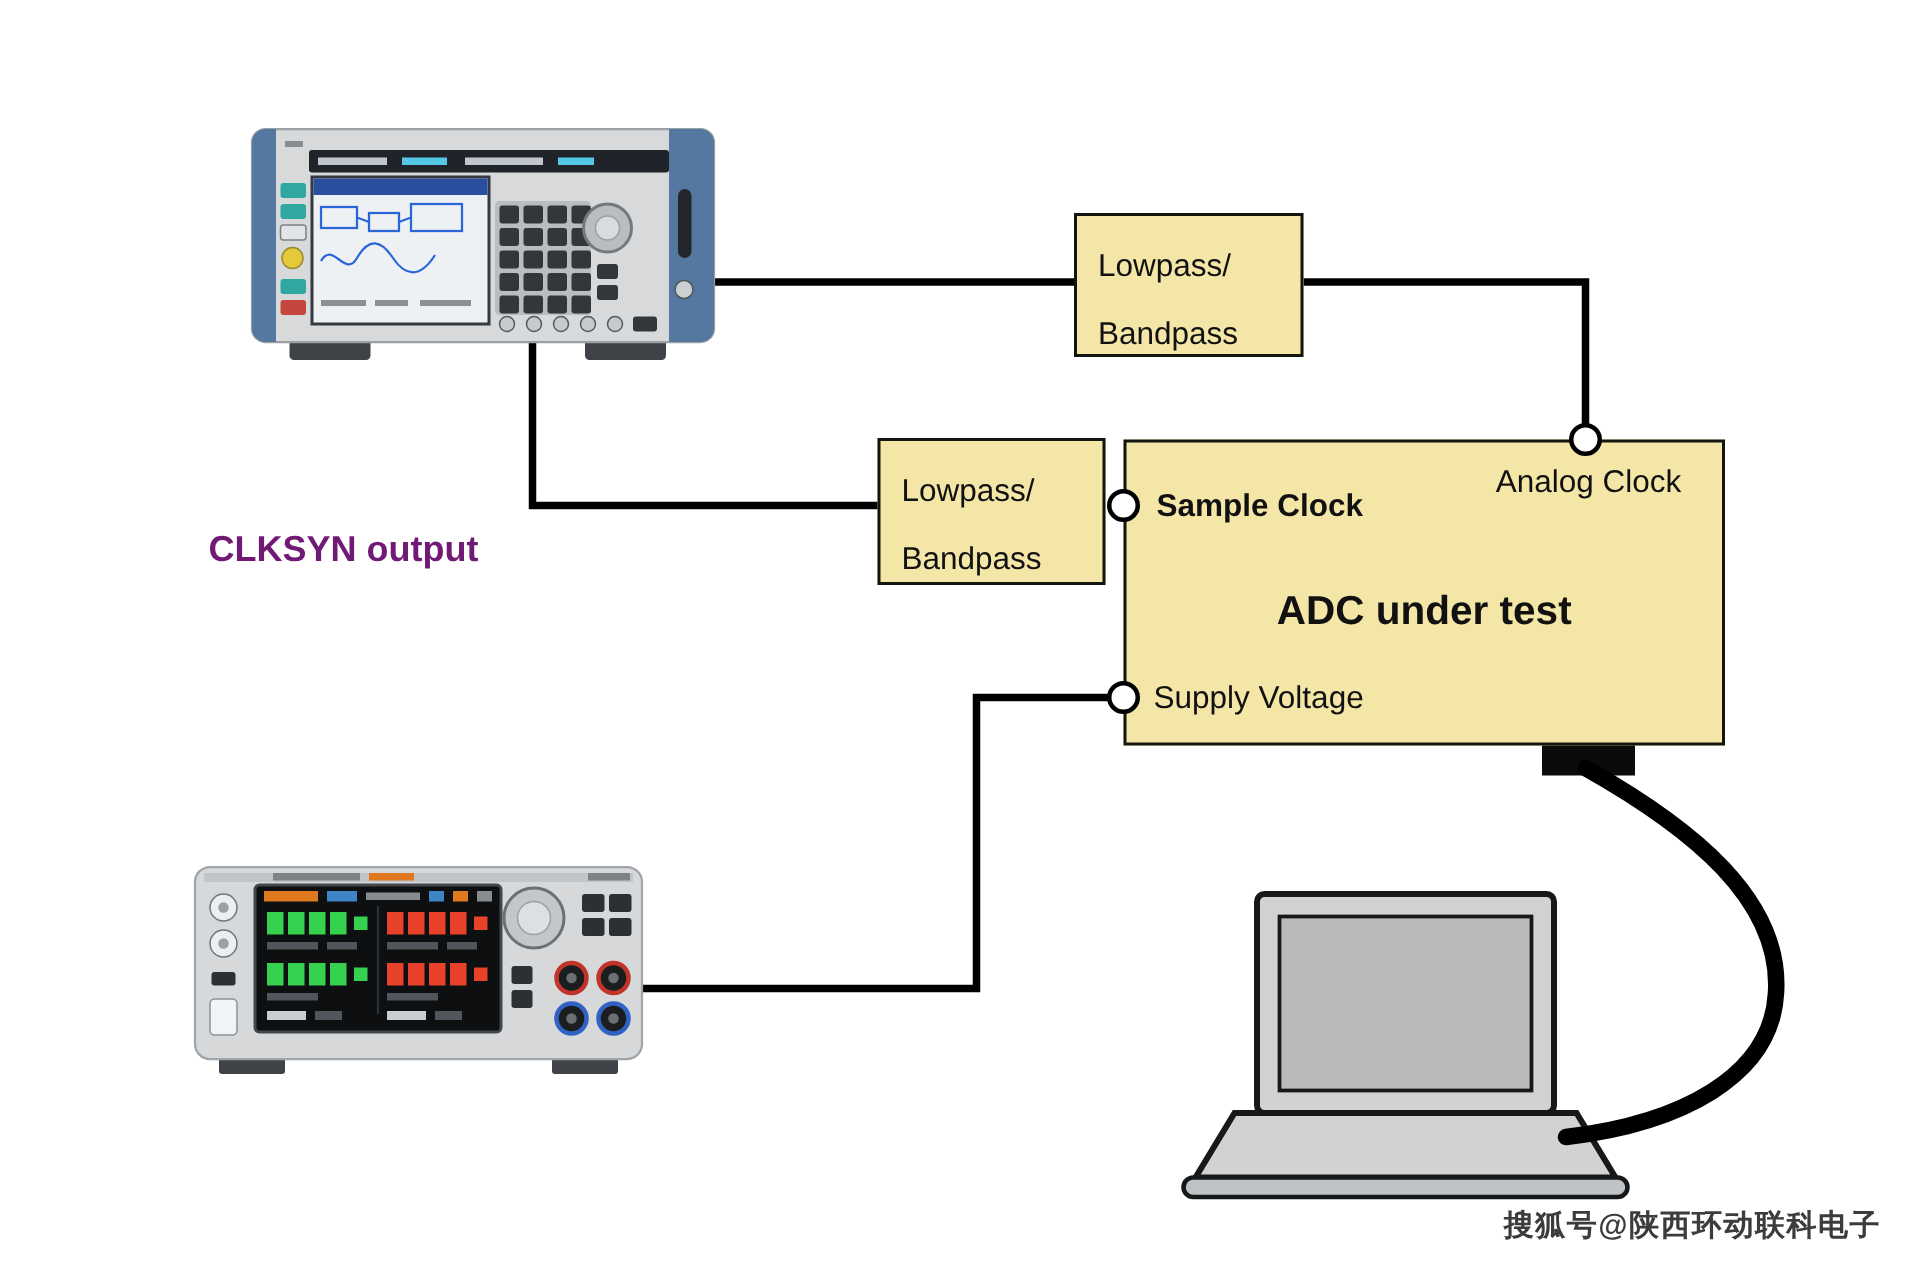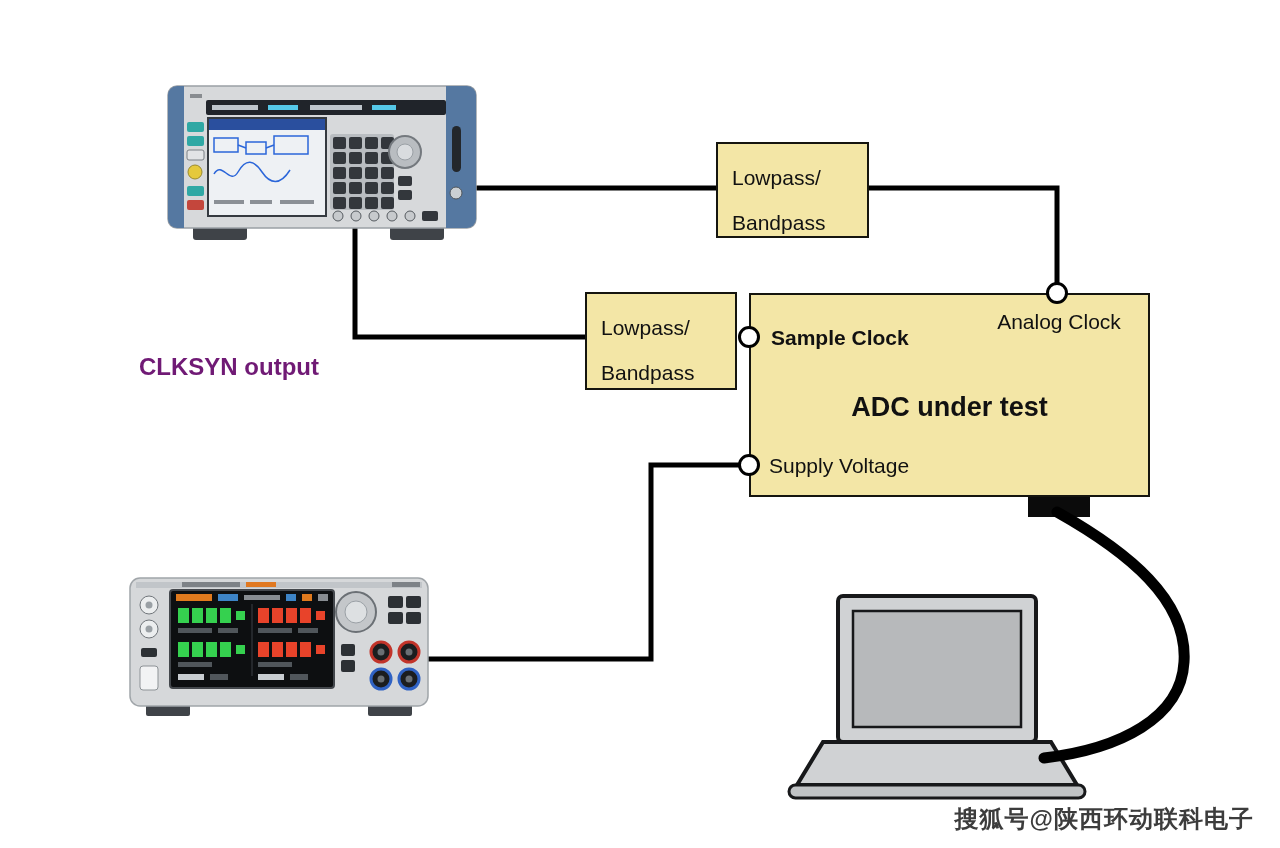--- a/index.html
+++ b/index.html
@@ -9,21 +9,21 @@
   #canvas>svg{position:absolute;left:0;top:0}
   .ybox{position:absolute;background:#f3e6a6;border:2px solid #15150f;color:#111;
         font-size:21px;line-height:45px;padding:11px 0 0 14px}
   .adcbox{padding:0}
   .adc-title{position:absolute;left:0;right:0;top:90px;text-align:center;
              font-size:27px;font-weight:bold;color:#111}
   .port{position:absolute;width:22px;height:22px;border:3px solid #000;
         border-radius:50%;background:#fff}
   .plabel{position:absolute;font-size:21px;color:#111;white-space:nowrap}
   .clksyn{position:absolute;left:139px;top:353px;font-size:24px;font-weight:bold;color:#701a75}
-  .watermark{position:absolute;right:26px;top:803px;font-size:24px;font-weight:bold;
+  .watermark{position:absolute;right:26px;top:803px;font-size:20px;font-weight:bold;
              color:#3c3c3c;letter-spacing:1px;text-shadow:0 1px 2px rgba(255,255,255,.7)}
 </style>
 </head>
 <body>
 
 <div id="canvas">
 
   <svg width="1280" height="848" viewBox="0 0 1280 848">
 
     <g stroke="#000000" stroke-width="5" fill="none">

